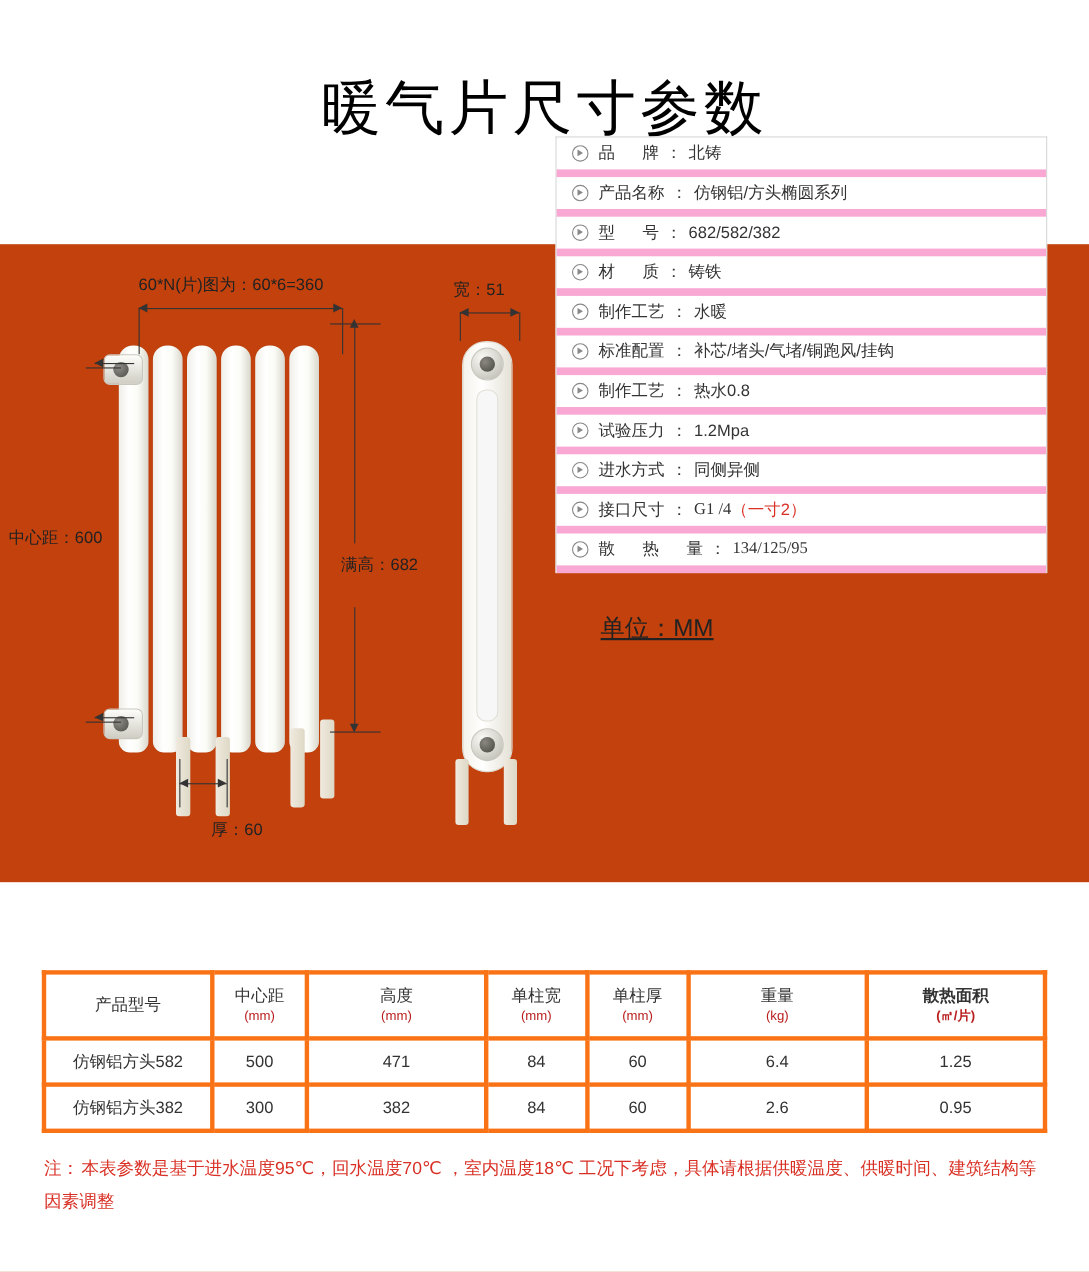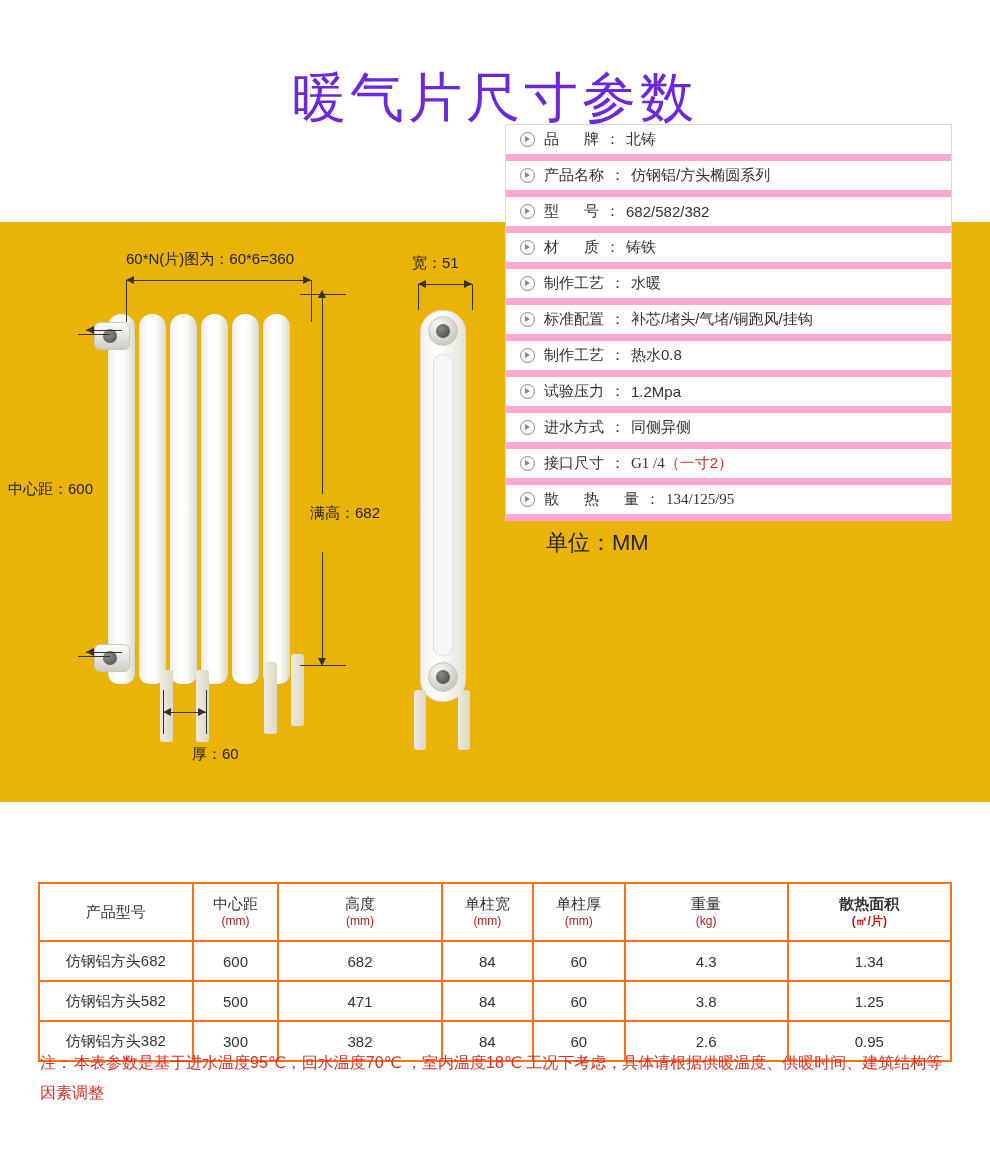--- a/index.html
+++ b/index.html
@@ -18,32 +18,32 @@
 
   
   .page-title {
     position: absolute;
     top: 62px;
     left: 0;
     width: 990px;
     text-align: center;
     font-size: 54px;
     letter-spacing: 4px;
-    color: #6d28d9;
+    color: #000000;
     font-weight: normal;
   }
 
   
   .diagram-panel {
     position: absolute;
     top: 222px;
     left: 0;
     width: 990px;
     height: 580px;
-    background: #eab308;
+    background: #c2410c;
   }
 
   
   .rad-front {
     position: absolute;
     left: 108px;
     top: 92px;
     width: 200px;
     height: 370px;
   }
@@ -192,36 +192,37 @@
   .spec-val {
     font-size: 15px;
     color: #333;
   }
   .spec-val.red { color: #d93025; }
   .spec-val.serif { font-family: "Liberation Serif", "DejaVu Serif", serif; font-size: 15px; }
 
   .unit-label {
     position: absolute;
     left: 546px;
-    top: 528px;
+    top: 556px;
     font-size: 22px;
     color: #222;
+    text-decoration: underline;
   }
 
   
   .data-table {
     position: absolute;
     left: 38px;
     top: 882px;
     width: 914px;
     border-collapse: collapse;
     font-size: 15px;
   }
   .data-table th, .data-table td {
-    border: 2px solid #f97316;
+    border: 4px solid #f97316;
     text-align: center;
     color: #333;
     font-weight: normal;
   }
   .data-table th {
     height: 54px;
     line-height: 1.25;
   }
   .data-table td {
     height: 36px;
@@ -414,35 +415,26 @@
         <span class="th-unit">(kg)</span>
       </th>
       <th style="width:165px;font-weight:bold;">
         <span>散热面积</span>
         <span class="th-unit">(㎡/片)</span>
       </th>
     </tr>
   </thead>
   <tbody>
     <tr>
-      <td>仿钢铝方头682</td>
-      <td>600</td>
-      <td>682</td>
-      <td>84</td>
-      <td>60</td>
-      <td>4.3</td>
-      <td>1.34</td>
-    </tr>
-    <tr>
       <td>仿钢铝方头582</td>
       <td>500</td>
       <td>471</td>
       <td>84</td>
       <td>60</td>
-      <td>3.8</td>
+      <td>6.4</td>
       <td>1.25</td>
     </tr>
     <tr>
       <td>仿钢铝方头382</td>
       <td>300</td>
       <td>382</td>
       <td>84</td>
       <td>60</td>
       <td>2.6</td>
       <td>0.95</td>

